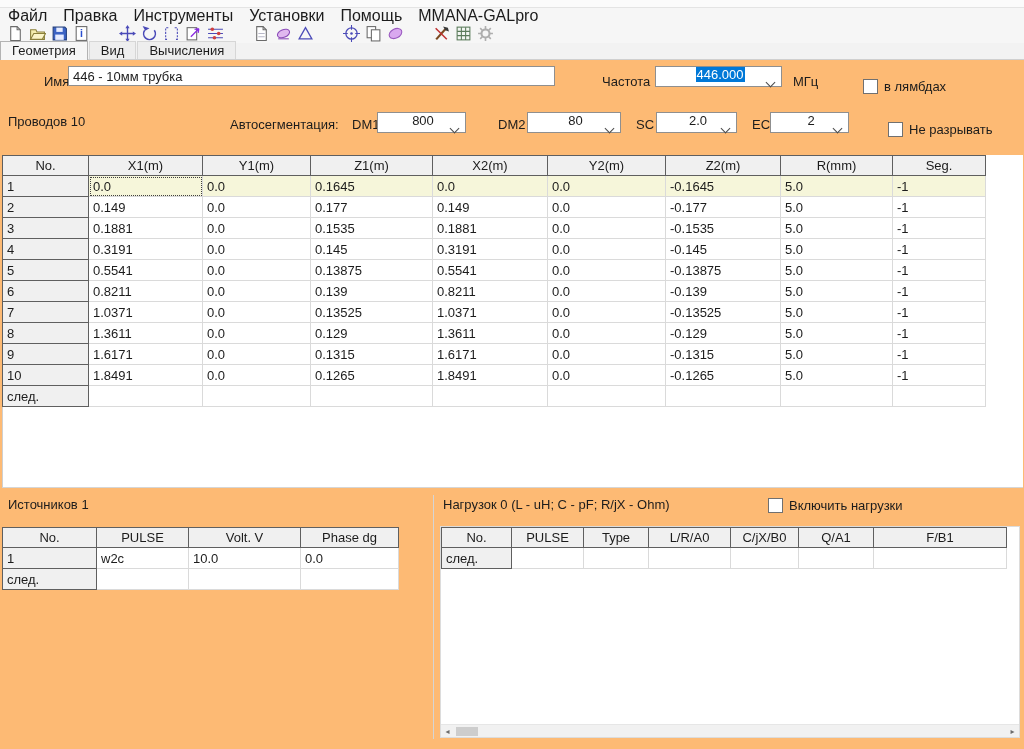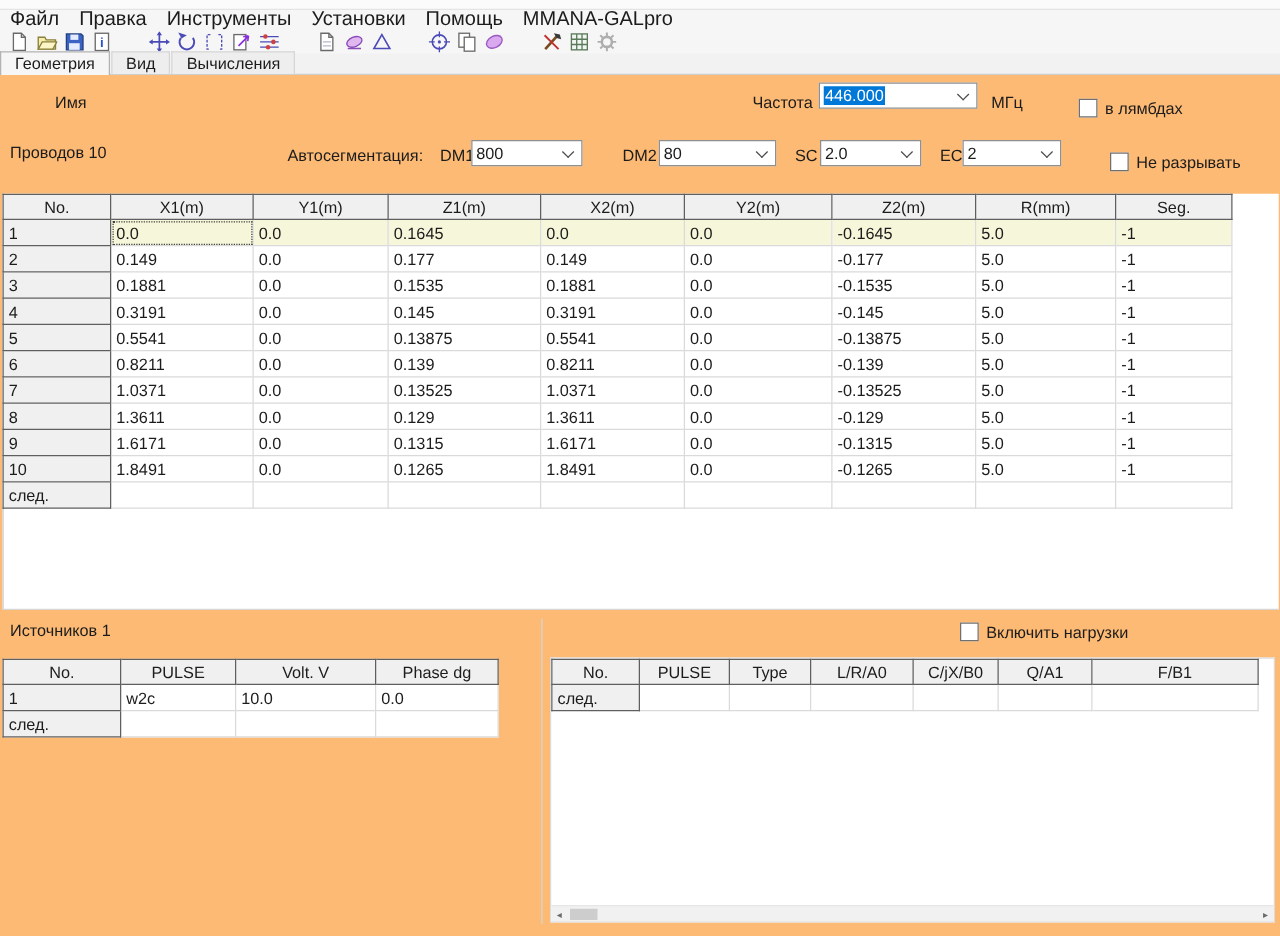--- a/index.html
+++ b/index.html
@@ -17,21 +17,21 @@
   .tgap{width:24px;height:1px;display:inline-block;}
   .tabbar{position:absolute;left:0;top:43px;width:1024px;height:17px;background:#f2f2f2;border-bottom:1px solid #cfcfcf;display:flex;align-items:flex-end;box-sizing:border-box;}
   .tab{padding:1px 11px 1px 11px;border:1px solid #d6d6d6;border-bottom:none;margin-right:1px;background:#eeeeee;height:15px;line-height:15px;cursor:default;}
   .tab.active{background:#f6f6f6;border-color:#b3b3b3;margin-bottom:-1px;padding-bottom:2px;}
   
   .content{position:absolute;left:0;top:60px;width:1024px;height:689px;background:#fdba74;}
   .lbl{position:absolute;white-space:nowrap;}
   .textinput{position:absolute;border:1px solid #8f8f8f;background:#fff;font-family:inherit;font-size:13px;
              padding:0 4px;height:20px;box-sizing:border-box;color:#1c1c1c;}
   .combo{position:absolute;height:21px;border:1px solid #8f8f8f;background:#fff;display:flex;align-items:center;
-         padding-left:3px;box-sizing:border-box;}
+         padding-left:3px;box-sizing:border-box;flex-direction:column;}
   .cval{white-space:nowrap;}
   .cval.selected{background:#0078d7;color:#fff;padding:0 1px;}
   .chev{width:6px;height:6px;border-right:1.4px solid #4a4a4a;border-bottom:1.4px solid #4a4a4a;
         transform:rotate(45deg);margin:-3px 7px 0 auto;flex:none;}
   .cbrow{position:absolute;display:flex;align-items:flex-start;white-space:nowrap;cursor:default;}
   .cb{width:13px;height:13px;background:#fff;border:1px solid #707070;display:inline-block;margin-right:6px;flex:none;}
   
   table.grid{border-collapse:collapse;table-layout:fixed;background:#fff;font-size:13px;}
   .grid th{background:#f0f0f0;border:1px solid #5f5f5f;font-weight:400;height:19px;padding:0 2px;text-align:center;overflow:hidden;white-space:nowrap;}
   .grid td{background:#fff;border:1px solid #dadada;height:20px;padding:0 4px;text-align:left;overflow:hidden;white-space:nowrap;}
@@ -182,20 +182,21 @@
   </div>
 <div class="tabbar" id="tabbar">
     <span class="tab active">Геометрия</span>
     <span class="tab">Вид</span>
     <span class="tab">Вычисления</span>
   </div>
 
 <div class="content">
 
   <span class="lbl" style="left:44px;top:14px">Имя</span>
+  <input class="textinput" style="left: 68px; top: 6px; width: 487px;" value="446 - 10мм трубка">
   <span class="lbl" style="left:602px;top:14px">Частота</span>
   <div class="combo" style="left:655px;top:6px;width:127px">
     <span class="cval selected">446.000</span>
     <span class="chev"></span>
   </div>
   <span class="lbl" style="left:793px;top:14px">МГц</span>
   <span class="cbrow" style="left:863px;top:19px">
     <span class="cb"></span>
     <span>в лямбдах</span>
   </span>
@@ -409,20 +410,21 @@
             <td></td>
             <td></td>
             <td></td>
           </tr>
         </tbody>
       </table>
     </div>
 
   <div class="vdivider" style="left:433px;top:435px;height:244px"></div>
 
+  <span class="lbl" style="left:443px;top:437px">Нагрузок 0 (L - uH; C - pF; R/jX - Ohm)</span>
   <span class="cbrow" style="left:768px;top:438px">
     <span class="cb"></span>
     <span>Включить нагрузки</span>
   </span>
   <div class="pos loads-client" style="left:440px;top:466px;width:580px;height:212px"></div>
   <div class="pos" id="loads-table" style="left:441px;top:467px">
       <table class="grid">
         <colgroup>
           <col style="width: 70px;">
           <col style="width: 72px;">

